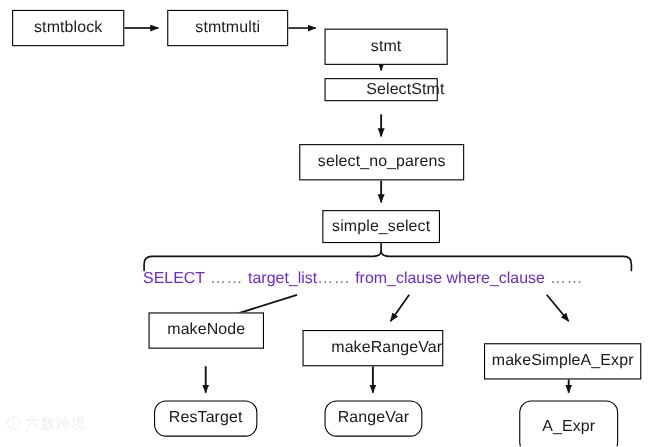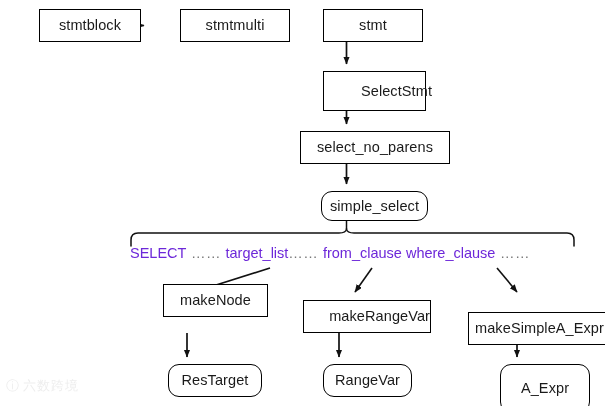--- a/index.html
+++ b/index.html
@@ -23,21 +23,20 @@
     border: 1.6px solid #000000;
     background: #ffffff;
     display: flex;
     align-items: center;
     justify-content: center;
     color: #1a1a1a;
     font-size: 14.5px;
     line-height: 1;
     white-space: nowrap;
     letter-spacing: 0.1px;
-    margin-left: 28px;
   }
   .node.rounded {
     border-radius: 11px;
   }
   .node-label {
     display: block;
     pointer-events: none;
   }
   .clause-line {
     position: absolute;
@@ -155,33 +154,33 @@
   </svg>
 
   <div class="node" style="left:11px; top:9px; width:102px; height:33px;">
     <span class="node-label">stmtblock</span>
   </div>
 
   <div class="node" style="left:152px; top:9px; width:110px; height:33px;">
     <span class="node-label">stmtmulti</span>
   </div>
 
-  <div class="node" style="left:295px; top:9px; width:100px; height:33px;">
+  <div class="node" style="left:295px; top:26px; width:112px; height:33px;">
     <span class="node-label">stmt</span>
   </div>
 
-  <div class="node" style="left:295px; top:71px; width:103px; height:40px;padding-left:44px;">
+  <div class="node" style="left:295px; top:71px; width:103px; height:21px;padding-left:44px;">
     <span class="node-label">SelectStmt</span>
   </div>
 
   <div class="node" style="left:272px; top:131px; width:150px; height:33px;">
     <span class="node-label">select_no_parens</span>
   </div>
 
-  <div class="node" style="left:293px; top:191px; width:107px; height:30px;border-radius:11px;">
+  <div class="node" style="left:293px; top:191px; width:107px; height:30px;">
     <span class="node-label">simple_select</span>
   </div>
 
   <div class="clause-line" style="left:130px; top:246px;">
     <span class="term">SELECT</span><span class="dots"> …… </span><span class="term">target_list</span><span class="dots">…… </span><span class="term">from_clause</span><span class="term"> where_clause</span><span class="dots"> ……</span>
   </div>
 
   <div class="node" style="left:135px; top:284px; width:105px; height:33px;">
     <span class="node-label">makeNode</span>
   </div>

